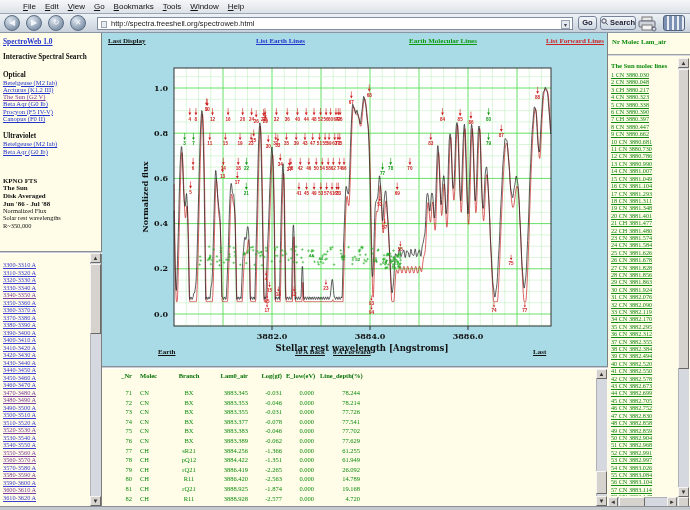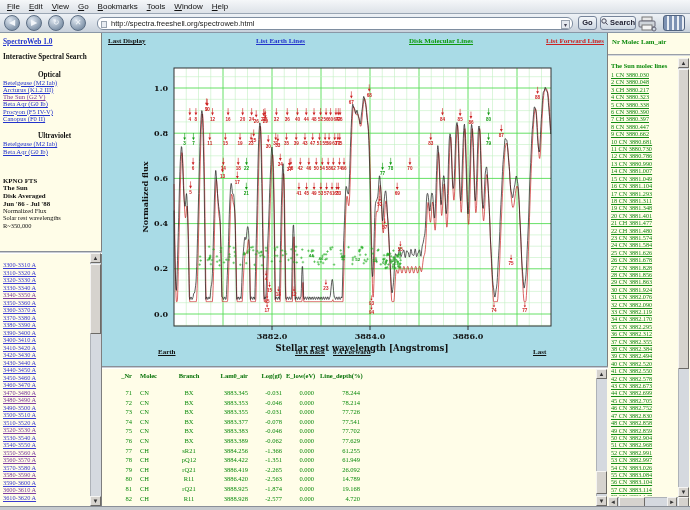--- a/index.html
+++ b/index.html
@@ -2,29 +2,29 @@
 <html><head>
 <meta charset="utf-8">
 <style>
   html,body{margin:0;padding:0;background:#888;}
   #screen{position:relative;width:690px;height:510px;overflow:hidden;background:#e8e8e8;
           font-family:"Liberation Sans",sans-serif;-webkit-font-smoothing:antialiased;}
   #screen *{box-sizing:border-box;white-space:nowrap;}
   
   .menubar{position:absolute;left:0;top:0;width:690px;height:14px;
            background:linear-gradient(#f5f7f9,#dde2e8);border-bottom:1px solid #9aa6b4;
-           display:flex;align-items:center;padding-left:4px;font-size:8px;color:#111;}
+           display:flex;align-items:center;padding-left:20px;font-size:8px;color:#111;}
   .menu-item{padding:1px 6px 1px 3px;cursor:default;}
   .toolbar{position:absolute;left:0;top:14px;width:690px;height:19px;
            background:linear-gradient(#eef2f6,#c8d1db);border-bottom:1px solid #8a97a6;}
   .navbtn{position:absolute;top:1px;width:16px;height:16px;border-radius:50%;
           background:radial-gradient(circle at 35% 30%,#dfe7f0,#8598ad 70%,#697c93);
           border:1px solid #5c6e84;color:#f2f6fa;font-size:8px;line-height:14px;text-align:center;}
   .urlbar{position:absolute;left:97px;top:3px;width:476px;height:13px;background:#fff;
-          border:1px solid #7e8da0;border-radius:6px;font-size:7.5px;line-height:11px;
+          border:1px solid #7e8da0;border-radius:0;font-size:7.5px;line-height:11px;
           color:#222;padding:0 12px 0 13px;overflow:hidden;}
   .url-pageicon{position:absolute;left:3px;top:3px;width:6px;height:7px;background:#e9edf2;
           border:1px solid #9aa4b0;}
   .url-drop{position:absolute;right:2px;top:2px;width:9px;height:9px;background:#e4e9ef;
           border:1px solid #9aa4b0;font-size:6px;line-height:8px;text-align:center;color:#445;}
   .chromebtn{position:absolute;top:2px;height:14px;border:1px solid #76849a;border-radius:3px;
           background:linear-gradient(#f4f7fa,#ccd6e1);font-size:7.5px;font-weight:bold;color:#223;
           text-align:center;line-height:12px;}
   .logo{position:absolute;left:663px;top:1px;width:22px;height:16px;border-radius:3px;
         border:1px solid #51637f;
@@ -35,21 +35,21 @@
               font-family:"Liberation Serif",serif;padding-left:14px;}
   .main-frame{left:102px;width:506px;background:#a9dbe6;border-right:1px solid #7e7e7e;
               font-family:"Liberation Serif",serif;}
   .right-frame{left:608px;width:82px;background:#fffde8;font-family:"Liberation Serif",serif;}
   .bottom-strip{position:absolute;left:0;top:506px;width:690px;height:4px;background:#c6cace;
                 border-top:1px solid #8a8f98;}
   
   .lf-info{position:absolute;left:0;top:0;width:90px;padding:4px 2px 0 3px;font-size:6.8px;color:#111;}
   .sw-title{display:block;font-size:7.4px;font-weight:bold;color:#2233cc;text-decoration:underline;margin-bottom:7px;}
   .lf-head2{font-weight:bold;font-size:7.2px;white-space:normal;width:80px;line-height:8.5px;margin-bottom:9px;}
-  .lf-bold{font-weight:bold;font-size:7.2px;margin-top:2px;margin-left:35px;}
+  .lf-bold{font-weight:bold;font-size:7.2px;margin-top:2px;}
   .lf-link{display:block;font-size:6.6px;line-height:7.3px;color:#2233cc;text-decoration:underline;}
   .lf-link.visited{color:#7a3b9e;}
   .lf-gap{height:8px;}
   .kpno{margin-top:22px;}
   .kpno .b{font-weight:bold;font-size:6.9px;line-height:7.6px;}
   .kpno .r{font-size:6.4px;line-height:7.2px;}
   .lf-divider{position:absolute;left:0;top:218px;width:102px;height:3px;background:#c8ccd2;
               border-top:1px solid #8a8f98;border-bottom:1px solid #fff;}
   #range-list{position:absolute;left:3px;top:228px;width:86px;overflow:hidden;height:242px;}
   .range-link{display:block;font-size:6.3px;line-height:7.5px;color:#3b3bd0;text-decoration:underline;}
@@ -196,21 +196,21 @@
 
     <div class="sb-track" style="left:90px;top:220px;width:11px;height:253px"></div>
     <div class="sb-btn" style="left:90px;top:220px;width:11px;height:10px">▲</div>
     <div class="sb-thumb" style="left:90px;top:231px;width:11px;height:70px"></div>
     <div class="sb-btn" style="left:90px;top:463px;width:11px;height:10px">▼</div>
   </div>
 
   <div class="frame main-frame">
     <span class="top-link" style="left:6px;color:#111">Last Display</span>
     <span class="top-link" style="left:154px;color:#2233cc">List Earth Lines</span>
-    <span class="top-link" style="left:307px;color:#0d9a0d">Disk Molecular Lines</span>
+    <span class="top-link" style="left:307px;color:#0d9a0d">Earth Molecular Lines</span>
     <span class="top-link" style="left:444px;color:#cc2222">List Forward Lines</span>
     <svg id="plot" width="506" height="300">
         <rect x="72" y="6" width="377" height="258" fill="#ffffff"></rect>
         <line x1="84.25" y1="6" x2="84.25" y2="264" stroke="#c2f0c2" stroke-width="0.6"></line>
         <line x1="96.5" y1="6" x2="96.5" y2="264" stroke="#c2f0c2" stroke-width="0.6"></line>
         <line x1="108.75" y1="6" x2="108.75" y2="264" stroke="#c2f0c2" stroke-width="0.6"></line>
         <line x1="121" y1="6" x2="121" y2="264" stroke="#55dd55" stroke-width="0.9"></line>
         <line x1="133.25" y1="6" x2="133.25" y2="264" stroke="#c2f0c2" stroke-width="0.6"></line>
         <line x1="145.5" y1="6" x2="145.5" y2="264" stroke="#c2f0c2" stroke-width="0.6"></line>
         <line x1="157.75" y1="6" x2="157.75" y2="264" stroke="#c2f0c2" stroke-width="0.6"></line>

